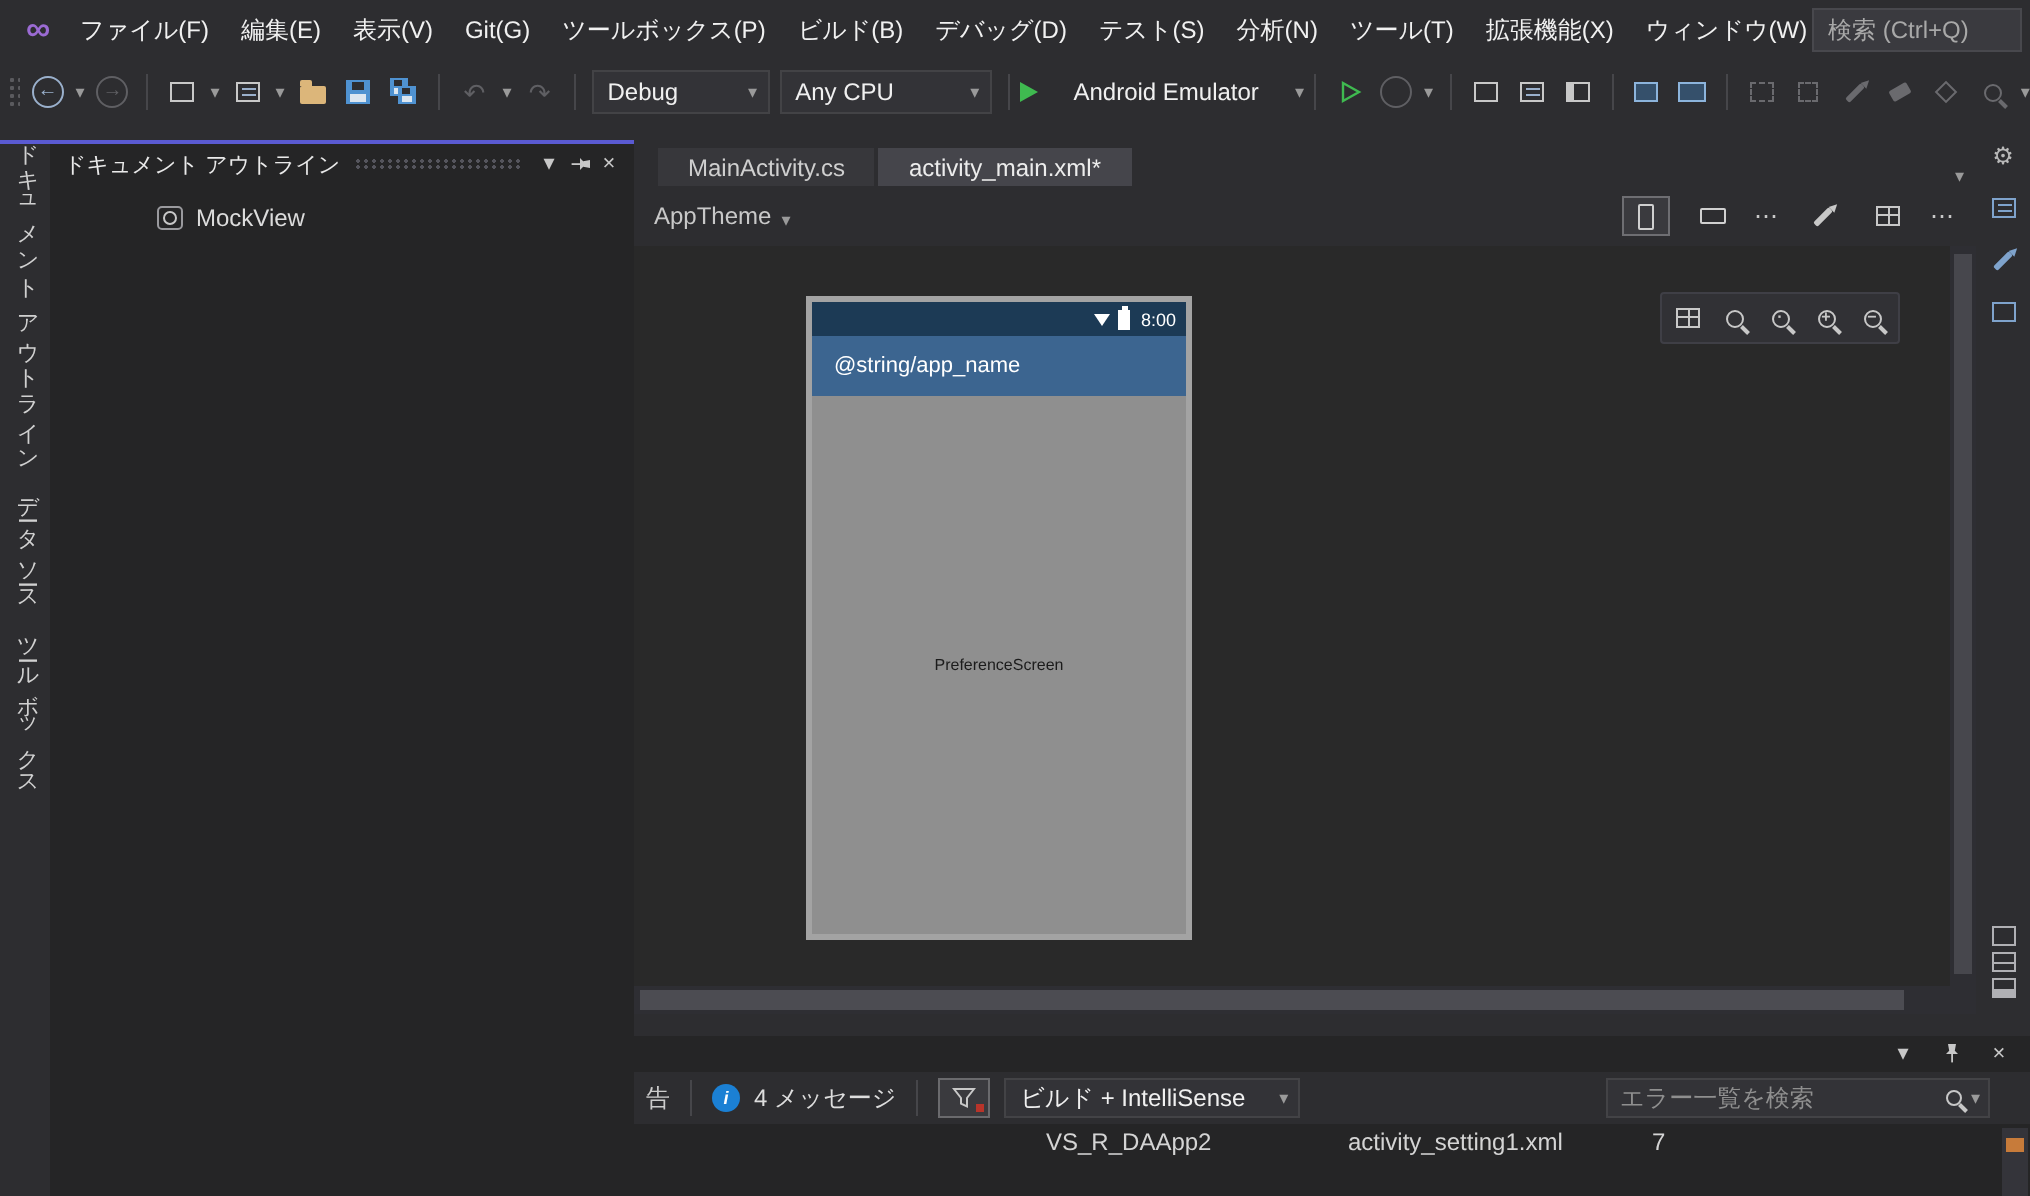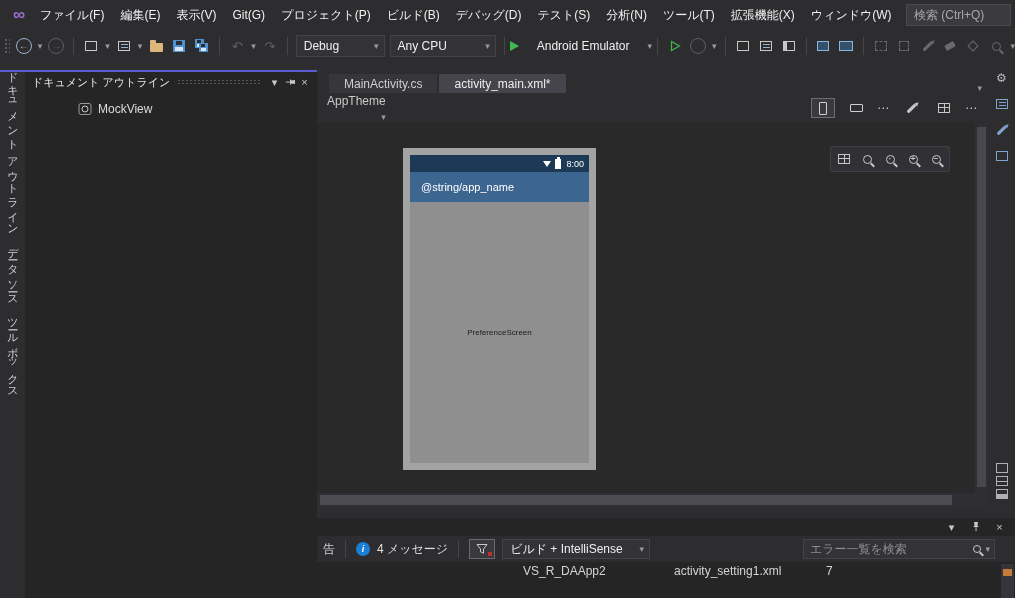--- a/index.html
+++ b/index.html
@@ -70,31 +70,31 @@
   .ph-btn { width:15px; height:15px; display:flex; align-items:center; justify-content:center; color:#c8c8c8; font-size:11px; }
   .tree-item { margin:10px 0 16px 53px; display:flex; align-items:center; gap:6px; font-size:12px; color:#dcdcdc; }
 
   
   #main { left:317px; top:62px; width:671px; height:445px; display:flex; flex-direction:column; background:#2d2d30; }
   #tabbar { margin-top:12px; height:19px; display:flex; align-items:flex-end; padding-left:12px; }
   .doc-tab { height:19px; display:flex; align-items:center; padding:0 15px; font-size:12px; color:#cfcfcf; background:#37373b; margin-right:2px; white-space:nowrap; }
   .doc-tab.active { background:#45454b; color:#ececec; }
   .tabbar-right { margin-left:auto; display:flex; align-items:center; gap:8px; padding-right:6px; }
   #dtoolbar { height:30px; display:flex; align-items:center; padding:0 10px; gap:8px; }
-  .theme-combo { display:flex; align-items:flex-end; gap:5px; font-size:12px; color:#c8c8c8;flex-direction:column; }
+  .theme-combo { display:flex; align-items:flex-end; gap:5px; font-size:12px; color:#c8c8c8; }
   .dt-right { margin-left:auto; display:flex; align-items:center; gap:9px; }
   .dev-btn { width:24px; height:20px; display:flex; align-items:center; justify-content:center; }
   .dev-btn.selected { border:1px solid #6e6e72; background:#3a3a3e; }
   .phone-p { width:8px; height:13px; border:1px solid #d0d0d0; border-radius:1px; }
   .phone-l { width:13px; height:8px; border:1px solid #d0d0d0; border-radius:1px; }
   .grid-icon { width:12px; height:10px; border:1px solid #c8c8c8; background:linear-gradient(#c8c8c8,#c8c8c8) 50% 0/1px 100% no-repeat,linear-gradient(#c8c8c8,#c8c8c8) 0 45%/100% 1px no-repeat; }
   .ell { font-size:12px; color:#c8c8c8; letter-spacing:1px; }
 
   #surface { position:relative; height:370px; background:#292929; overflow:hidden; }
-  #phone { position:absolute; left:86px; top:25px; width:193px; height:322px; border:7px solid #a3a3a3; display:flex; flex-direction:column; }
+  #phone { position:absolute; left:86px; top:25px; width:193px; height:322px; border:3px solid #a3a3a3; display:flex; flex-direction:column; }
   .p-status { height:17px; background:#1c3a55; display:flex; align-items:center; justify-content:flex-end; gap:3px; padding-right:5px; }
   .tri-down { width:0; height:0; border-left:4px solid transparent; border-right:4px solid transparent; border-top:6px solid #ffffff; }
   .battery { width:6px; height:10px; background:#ffffff; position:relative; margin-left:1px; }
   .battery::before { content:""; position:absolute; top:-2px; left:1.5px; width:3px; height:2px; background:#ffffff; }
   .p-time { color:#ffffff; font-size:9px; margin-left:2px; }
   .p-action { height:30px; background:#3c6590; display:flex; align-items:center; padding-left:11px; font-size:11px; color:#ffffff; }
   .p-content { flex:1; background:#8f8f8f; display:flex; align-items:center; justify-content:center; }
   .p-label { font-size:8px; color:#1c1c1c; }
 
   #zoombar { position:absolute; right:38px; top:23px; height:26px; display:flex; align-items:center; gap:3px; background:#313135; border:1px solid #3f3f46; border-radius:2px; padding:0 3px; }
@@ -143,21 +143,21 @@
 <body>
 
 <div id="app">
 
   <div id="menubar" class="abs">
     <div class="logo">∞</div>
     <div class="menu-item">ファイル(F)</div>
     <div class="menu-item">編集(E)</div>
     <div class="menu-item">表示(V)</div>
     <div class="menu-item">Git(G)</div>
-    <div class="menu-item">プロジェクト(P)</div>
+    <div class="menu-item">ツールボックス(P)</div>
     <div class="menu-item">ビルド(B)</div>
     <div class="menu-item">デバッグ(D)</div>
     <div class="menu-item">テスト(S)</div>
     <div class="menu-item">分析(N)</div>
     <div class="menu-item">ツール(T)</div>
     <div class="menu-item">拡張機能(X)</div>
     <div class="menu-item">ウィンドウ(W)</div>
     <div class="menu-item">ヘルプ(H)</div>
     <div class="qsearch">
       <span>検索 (Ctrl+Q)</span>

